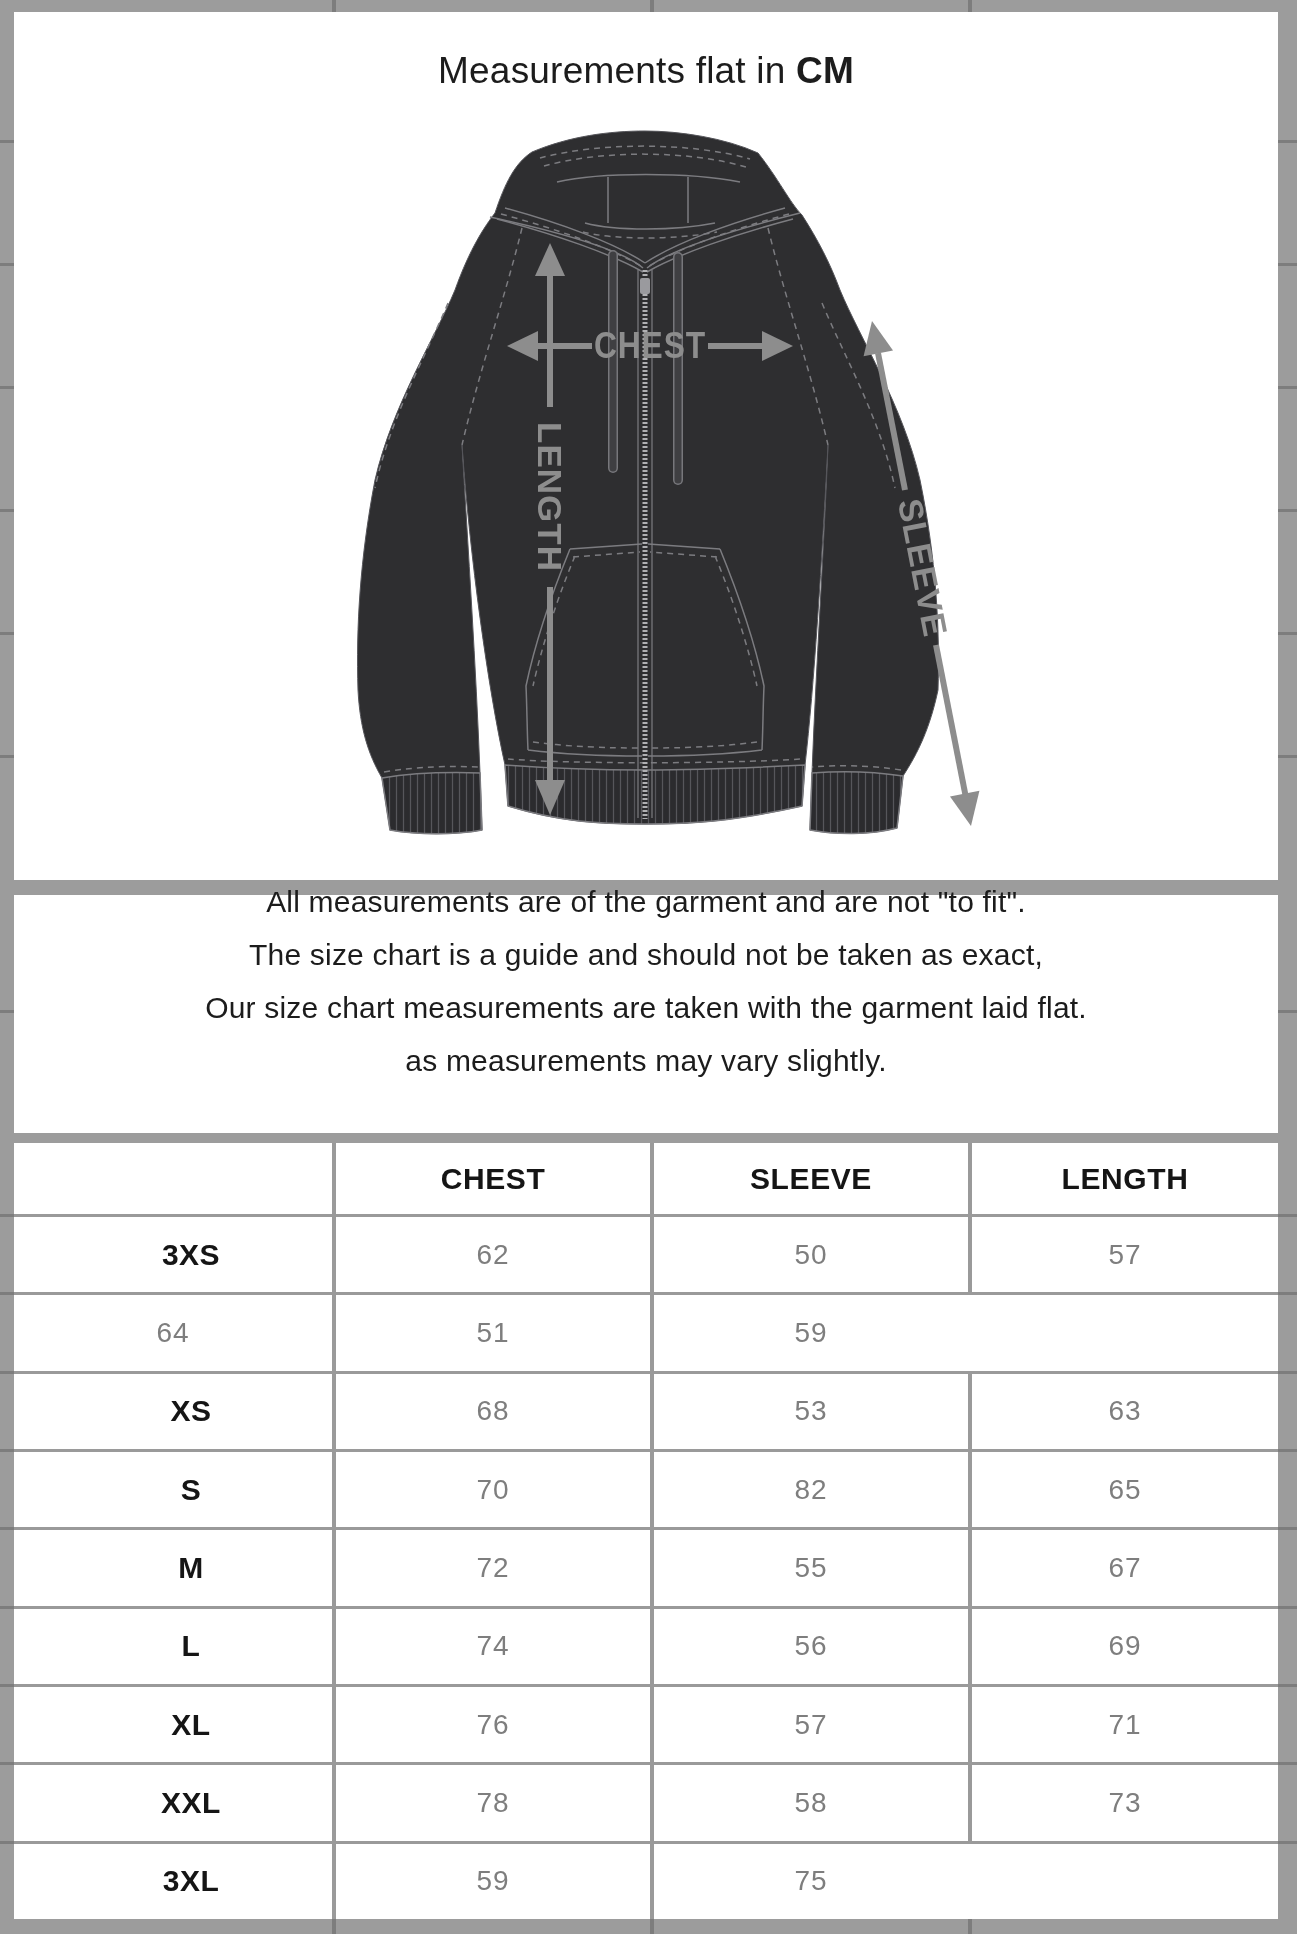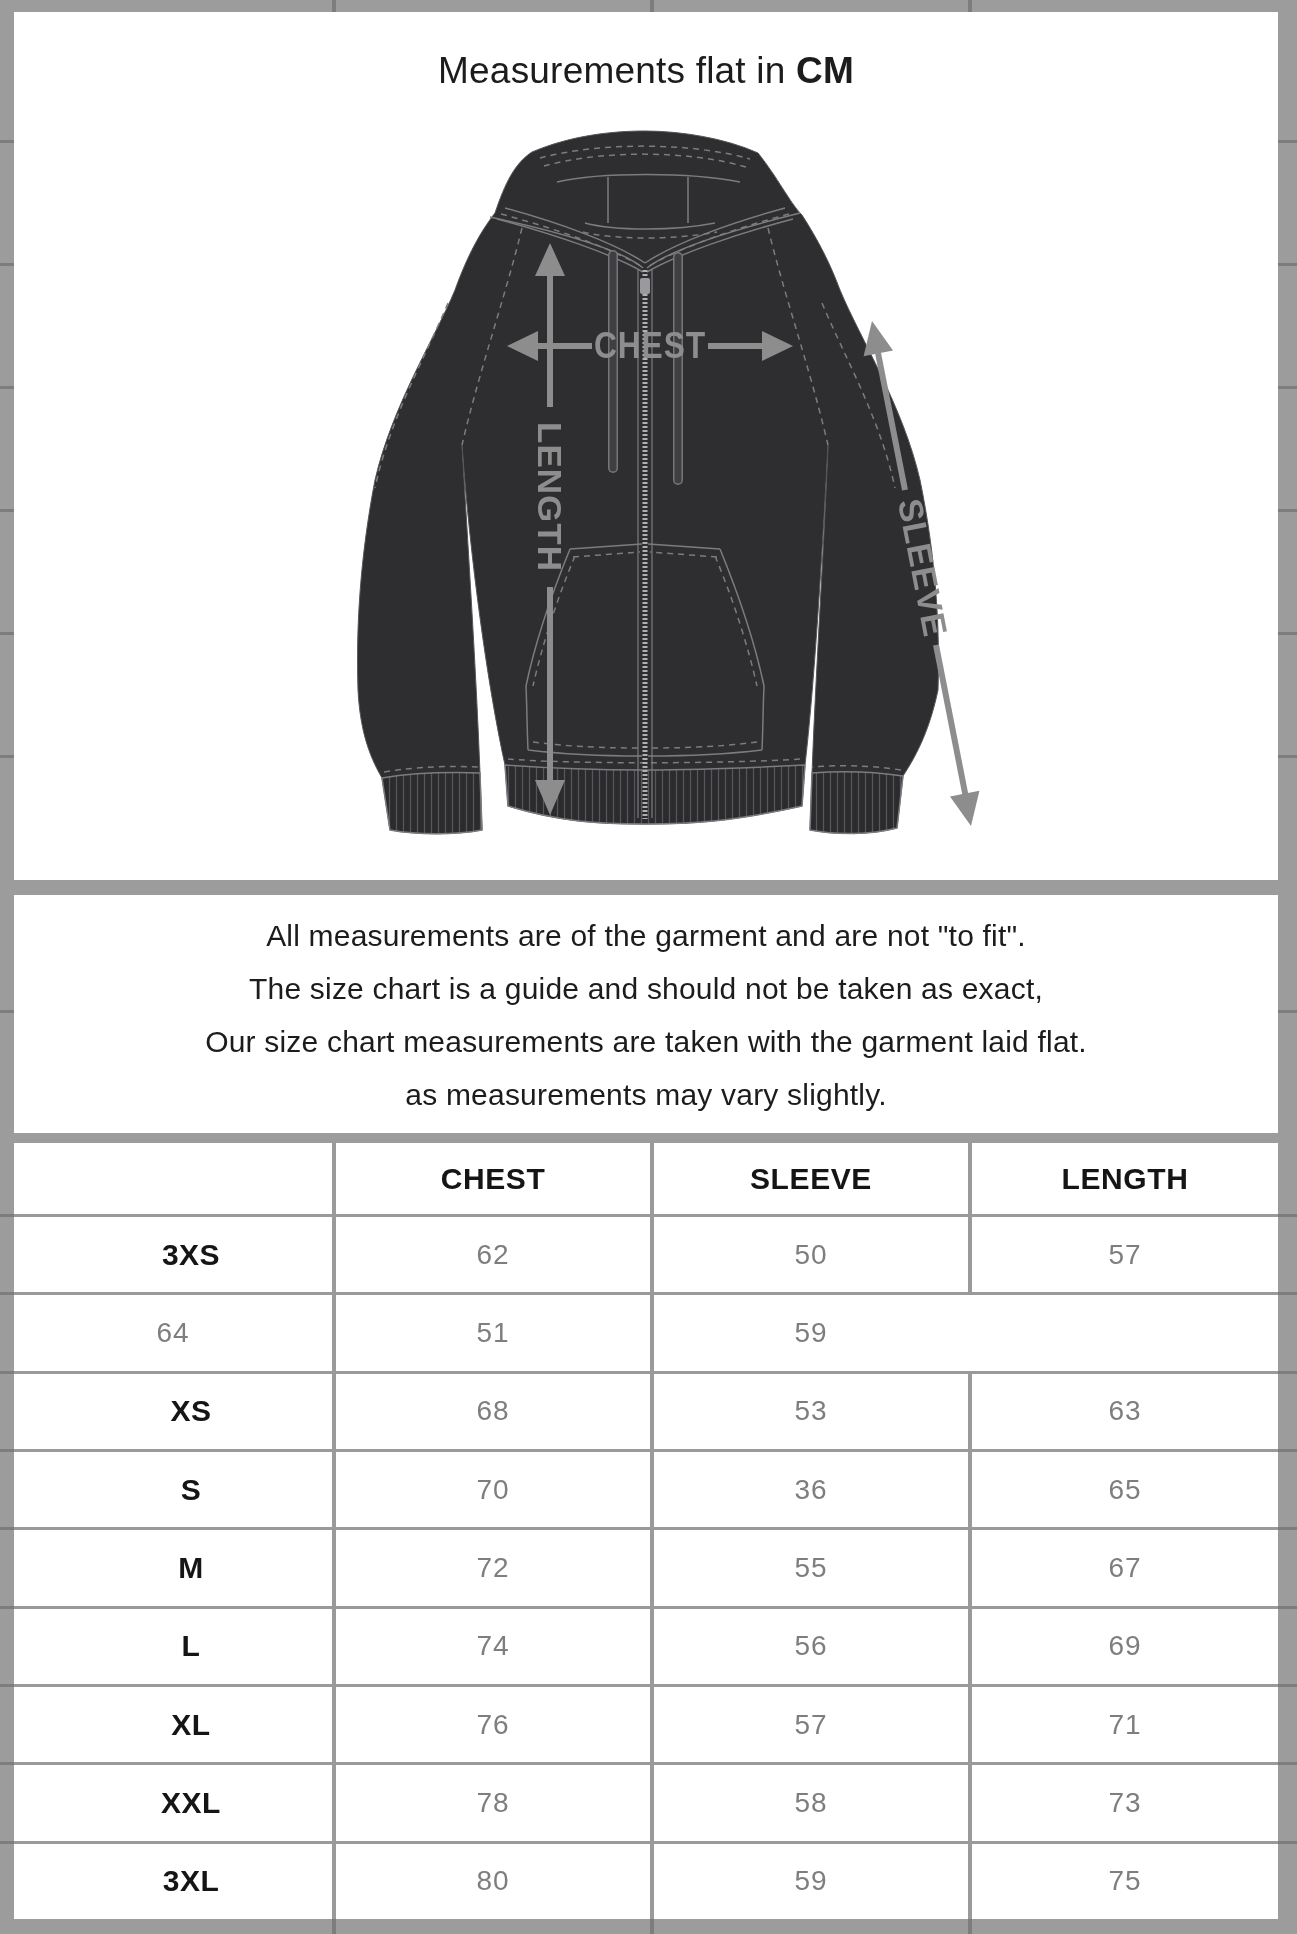--- a/index.html
+++ b/index.html
@@ -29,21 +29,21 @@
 
   .title{
     position:absolute;left:14px;top:50px;width:1264px;text-align:center;
     font-size:37px;color:var(--heading-text);letter-spacing:0.2px;
   }
   .title b{font-weight:700;}
 
   .illustration{position:absolute;left:330px;top:128px;width:660px;height:710px;}
 
   .notes{
-    position:absolute;left:14px;top:909px;width:1264px;text-align:center;
+    position:absolute;left:14px;top:875px;width:1264px;text-align:center;
     font-size:30px;line-height:53px;color:var(--heading-text);letter-spacing:0.2px;
   }
 
   .size-table{
     position:absolute;left:14px;top:1143px;width:1264px;height:776px;
     display:flex;flex-direction:column;
   }
   .trow{display:flex;flex:1;}
   .trow.head{flex:0 0 71px;}
   .trow + .trow{border-top:3px solid var(--grid-line);}
@@ -255,21 +255,21 @@
   </div>
   <div class="trow">
     <div class="tcell tsize">XS</div>
     <div class="tcell tval">68</div>
     <div class="tcell tval">53</div>
     <div class="tcell tval">63</div>
   </div>
   <div class="trow">
     <div class="tcell tsize">S</div>
     <div class="tcell tval">70</div>
-    <div class="tcell tval">36</div>
+    <div class="tcell tval">82</div>
     <div class="tcell tval">65</div>
   </div>
   <div class="trow">
     <div class="tcell tsize">M</div>
     <div class="tcell tval">72</div>
     <div class="tcell tval">55</div>
     <div class="tcell tval">67</div>
   </div>
   <div class="trow">
     <div class="tcell tsize">L</div>
@@ -284,17 +284,16 @@
     <div class="tcell tval">71</div>
   </div>
   <div class="trow">
     <div class="tcell tsize">XXL</div>
     <div class="tcell tval">78</div>
     <div class="tcell tval">58</div>
     <div class="tcell tval">73</div>
   </div>
   <div class="trow">
     <div class="tcell tsize">3XL</div>
-    <div class="tcell tval">80</div>
     <div class="tcell tval">59</div>
     <div class="tcell tval">75</div>
   </div>
 </div>
 
 </body></html>

